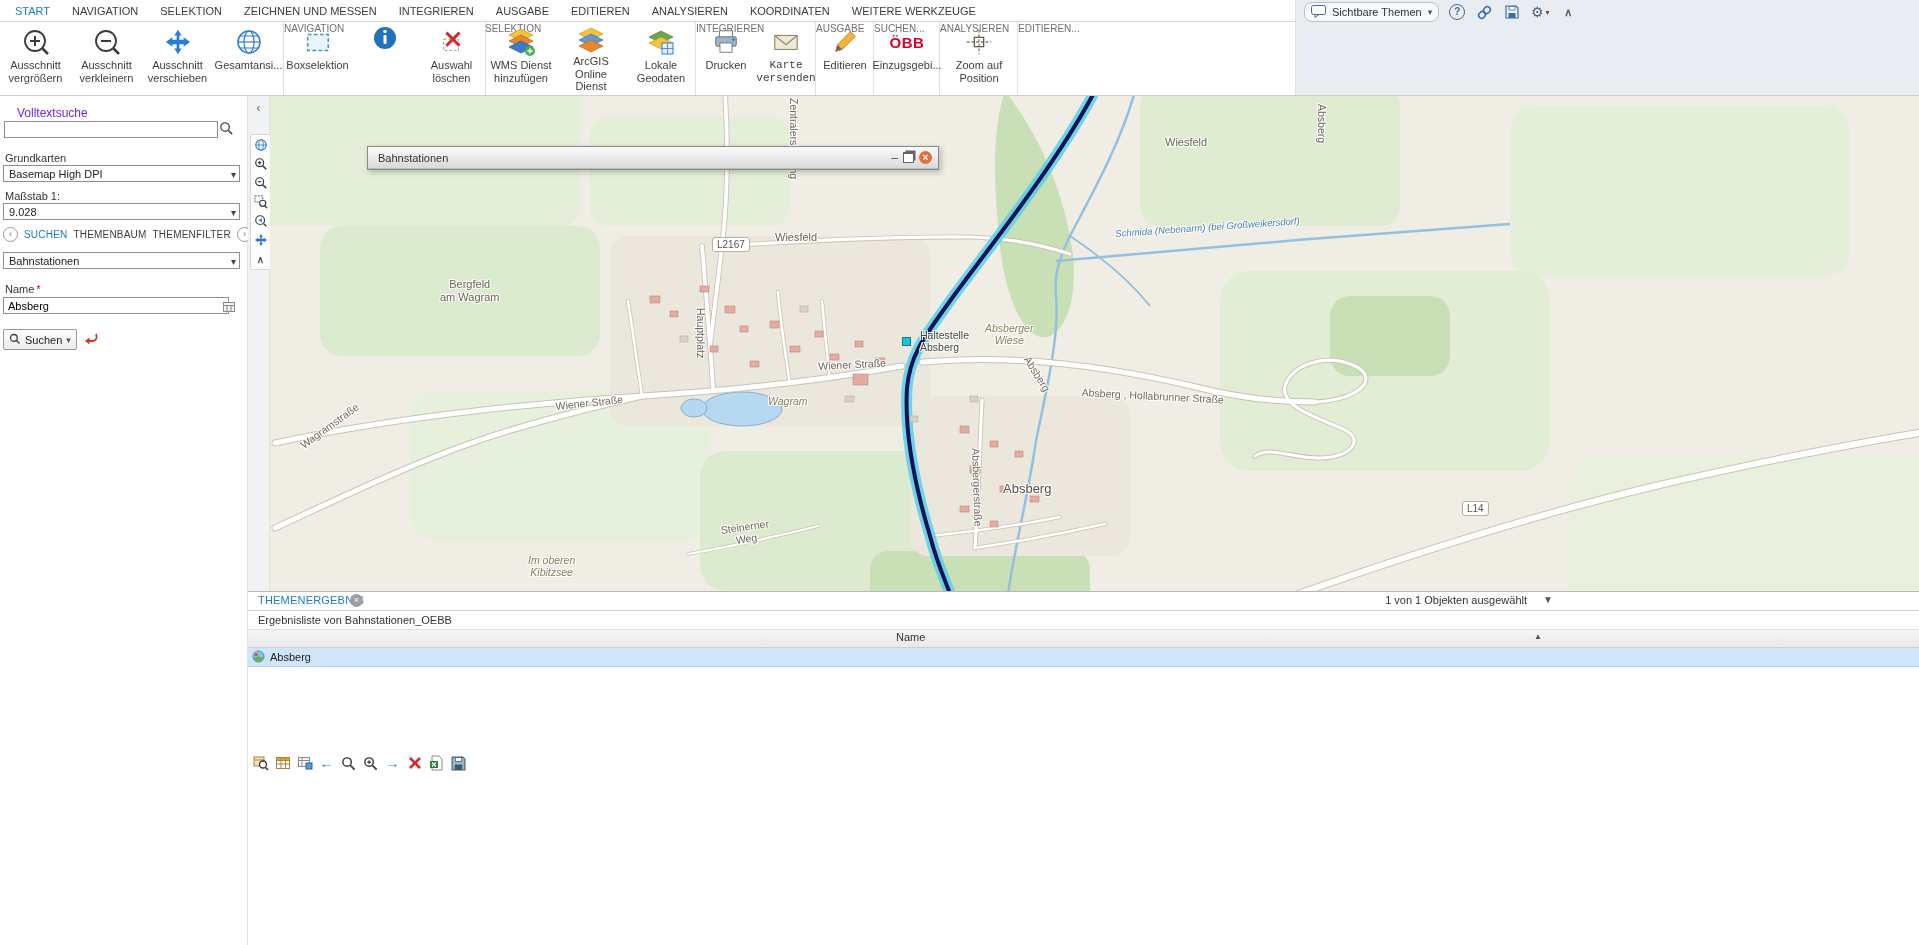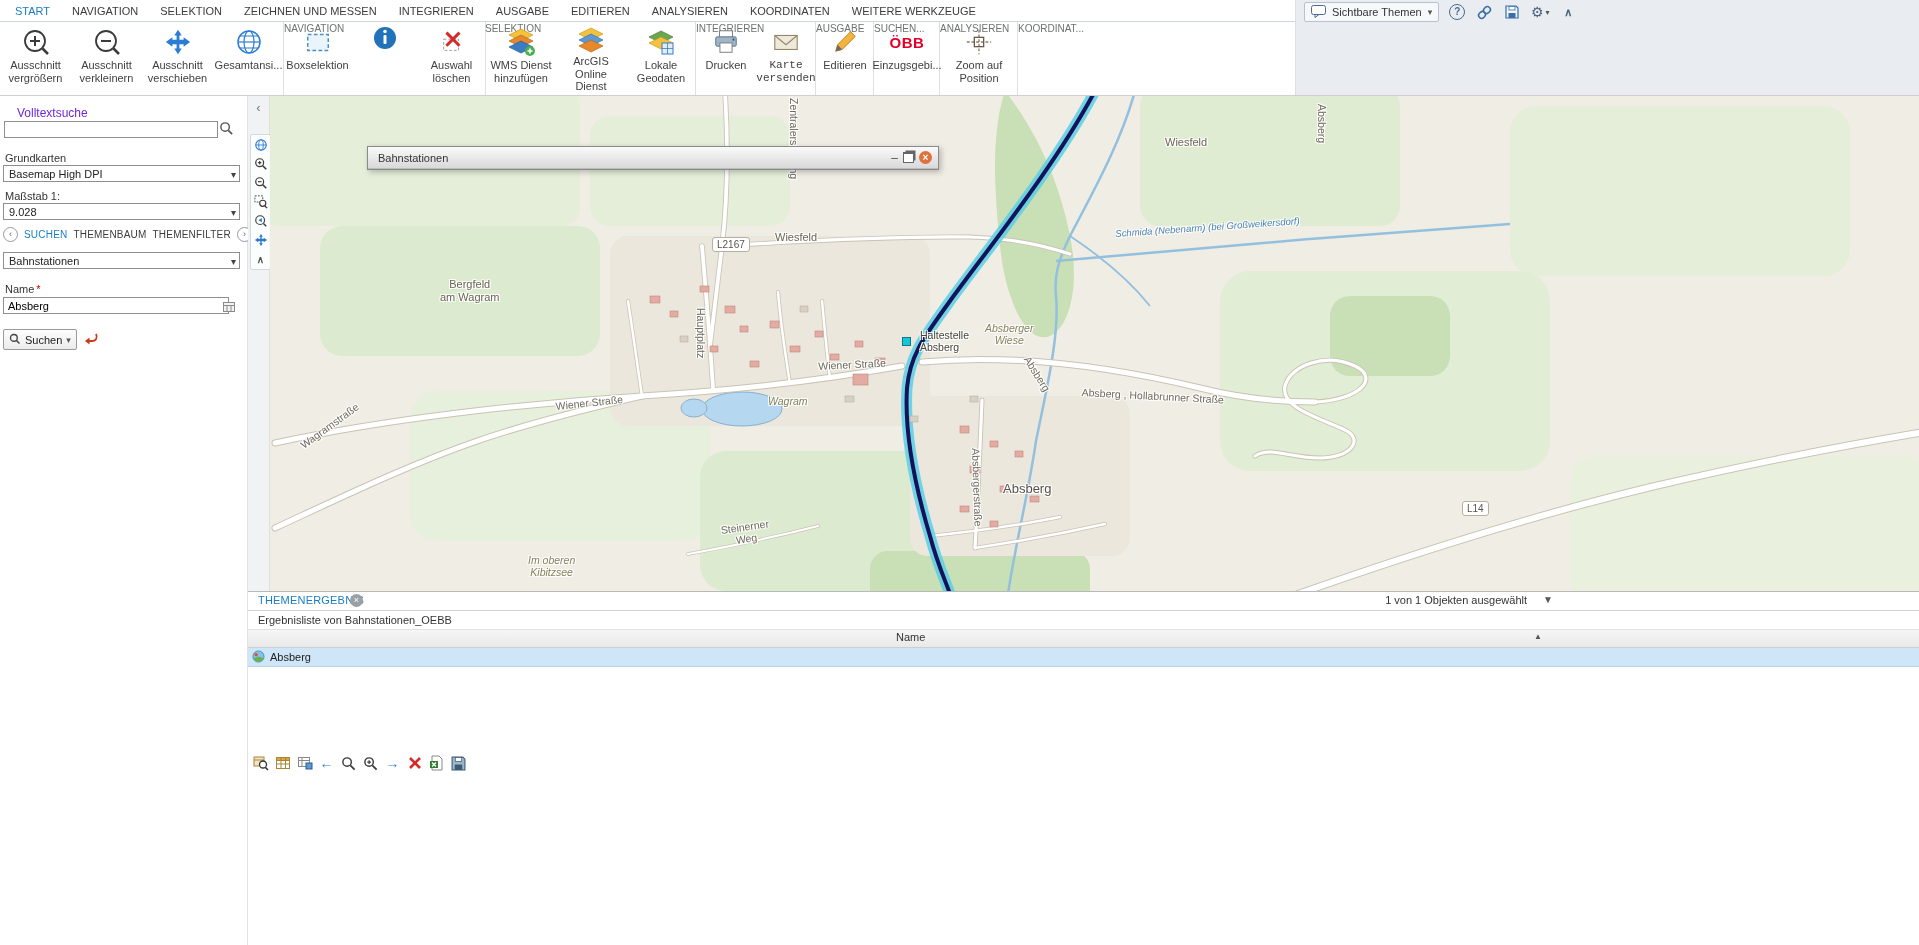--- a/index.html
+++ b/index.html
@@ -4,21 +4,21 @@
 <style>
   html,body{margin:0;padding:0;}
   .app{position:relative;width:1919px;height:945px;background:#fff;font-family:"Liberation Sans",sans-serif;overflow:hidden;color:#333;}
   
   .menubar{position:absolute;left:0;top:0;width:1295px;height:22px;background:#fff;border-bottom:1px solid #cfd6de;display:flex;align-items:center;padding-left:4px;box-sizing:border-box;}
   .menu-tab{font-size:11px;color:#3c3c3c;padding:0 11px;line-height:22px;cursor:default;white-space:nowrap;}
   .menu-tab.active{color:#1a7dc4;}
   
   .topright{position:absolute;left:1295px;top:0;width:624px;height:96px;background:#e9ecf1;border-left:1px solid #dcdfe5;box-sizing:border-box;}
   .tr-row{position:absolute;top:2px;left:8px;right:6px;height:20px;display:flex;align-items:center;gap:10px;}
-  .themes-btn{display:flex;align-items:center;gap:6px;border:1px solid #b9c2cf;background:#f6f8fa;border-radius:2px;height:18px;padding:0 6px;font-size:11px;color:#333;}
+  .themes-btn{display:flex;align-items:center;gap:6px;border:1px solid #b9c2cf;background:#f6f8fa;border-radius:8px;height:18px;padding:0 6px;font-size:11px;color:#333;}
   .tr-icon{width:18px;height:18px;display:flex;align-items:center;justify-content:center;font-size:13px;color:#4a5f78;}
   .help-circle{width:14px;height:14px;border:1.4px solid #4a6a92;border-radius:50%;font-size:10px;line-height:14px;text-align:center;color:#4a6a92;font-weight:bold;}
   
   .ribbon{position:absolute;left:0;top:22px;width:1295px;height:73px;background:#fff;display:flex;}
   .ribbon-sep{position:absolute;left:0;top:95px;width:1919px;height:1px;background:#cfcfcf;z-index:5;}
   .rgroup{position:relative;display:flex;flex-direction:row;border-right:1px solid #e0e0e0;box-sizing:border-box;}
   .rbuttons{flex:1;display:flex;align-items:flex-start;padding-top:3px;}
   .rbtn{display:flex;flex-direction:column;align-items:center;height:62px;}
   .ricon{height:34px;display:flex;align-items:center;justify-content:center;}
   .rlbl{font-size:11px;color:#3f3f3f;text-align:center;line-height:1.15;padding:0 2px;}
@@ -316,21 +316,21 @@
           <span class="ricon">
               <svg width="28" height="28" viewBox="0 0 30 30">
                 <line x1="15" y1="2" x2="15" y2="28" stroke="#8a7a6a" stroke-width="1.4" stroke-dasharray="3,2"></line>
                 <line x1="2" y1="15" x2="28" y2="15" stroke="#8a7a6a" stroke-width="1.4" stroke-dasharray="3,2"></line>
                 <rect x="10" y="10" width="10" height="10" fill="none" stroke="#6a5a4a" stroke-width="1.4"></rect>
               </svg>
             </span>
           <span class="rlbl">Zoom auf Position</span>
         </div>
       </div>
-      <div class="rgl">KOORDINAT...</div>
+      <div class="rgl">EDITIEREN...</div>
     </div>
     <div style="flex:1;"></div>
   </div>
   <div class="ribbon-sep"></div>
 
   <div class="sidebar">
     <div class="sb-link">Volltextsuche</div>
     <input class="sb-input" style="left: 4px; top: 25px; width: 204px;">
     <span style="position:absolute;left:219px;top:25px;"><svg width="15" height="15" viewBox="0 0 16 16">
           <circle cx="6.5" cy="6.5" r="4.5" fill="none" stroke="#555" stroke-width="1.5"></circle>

